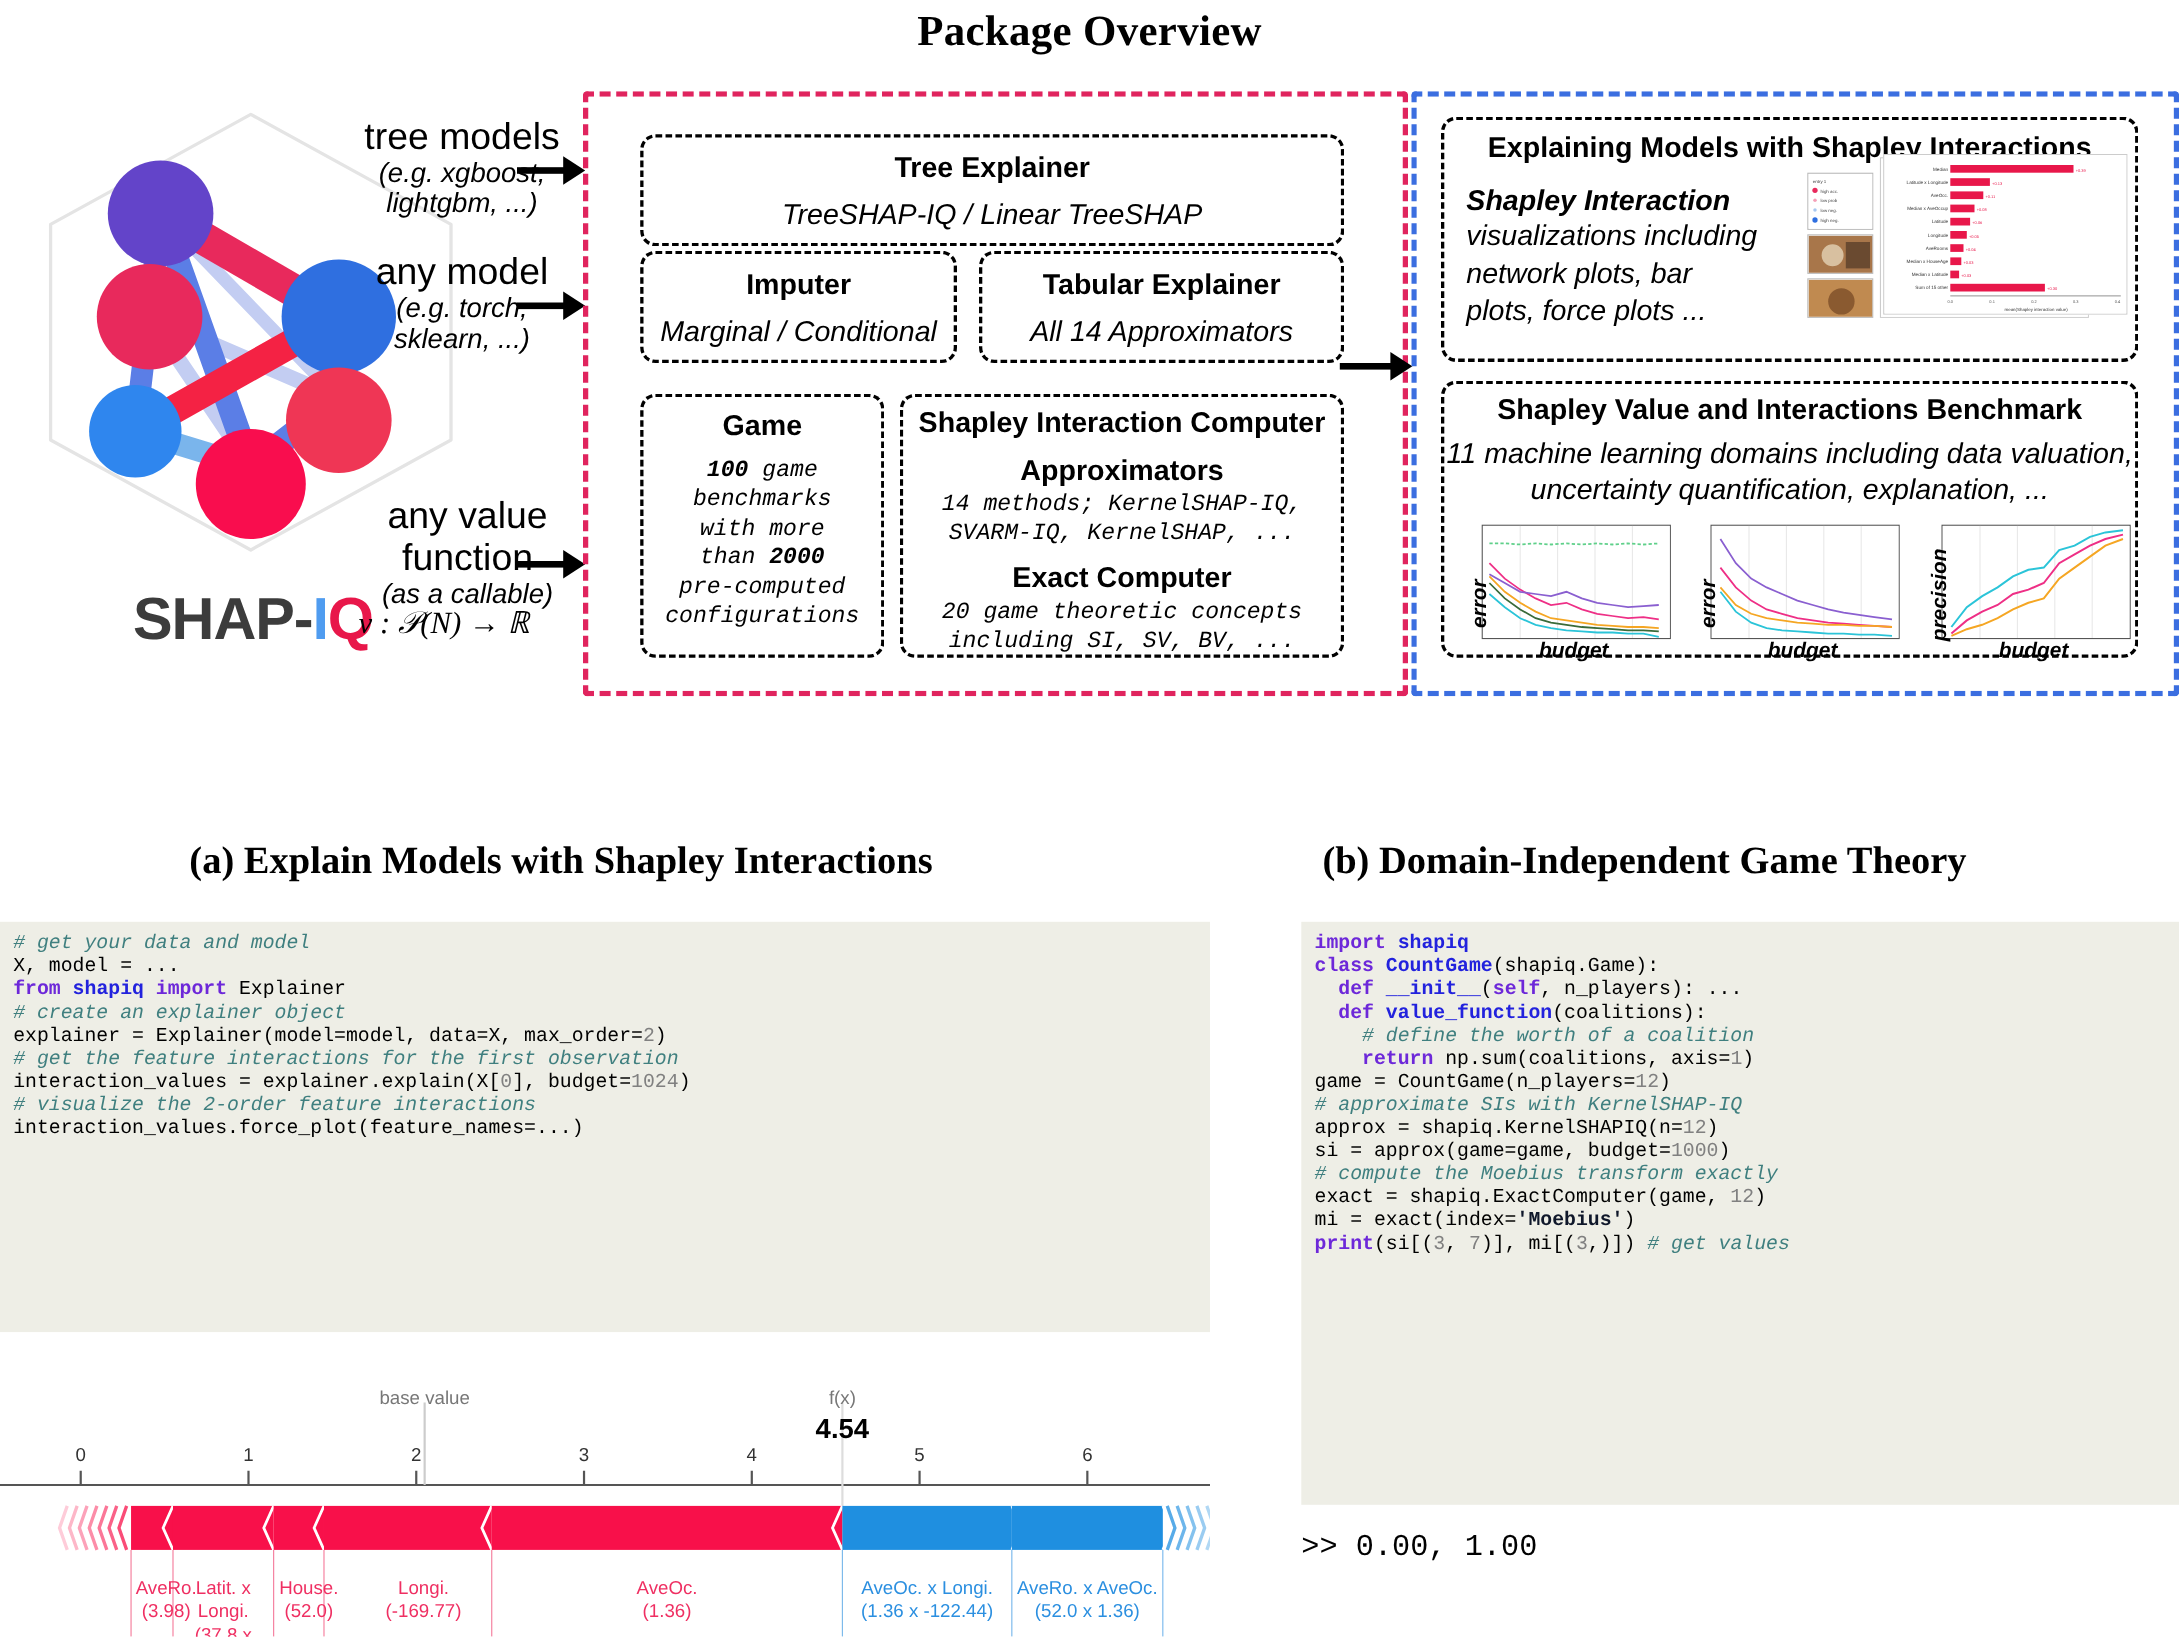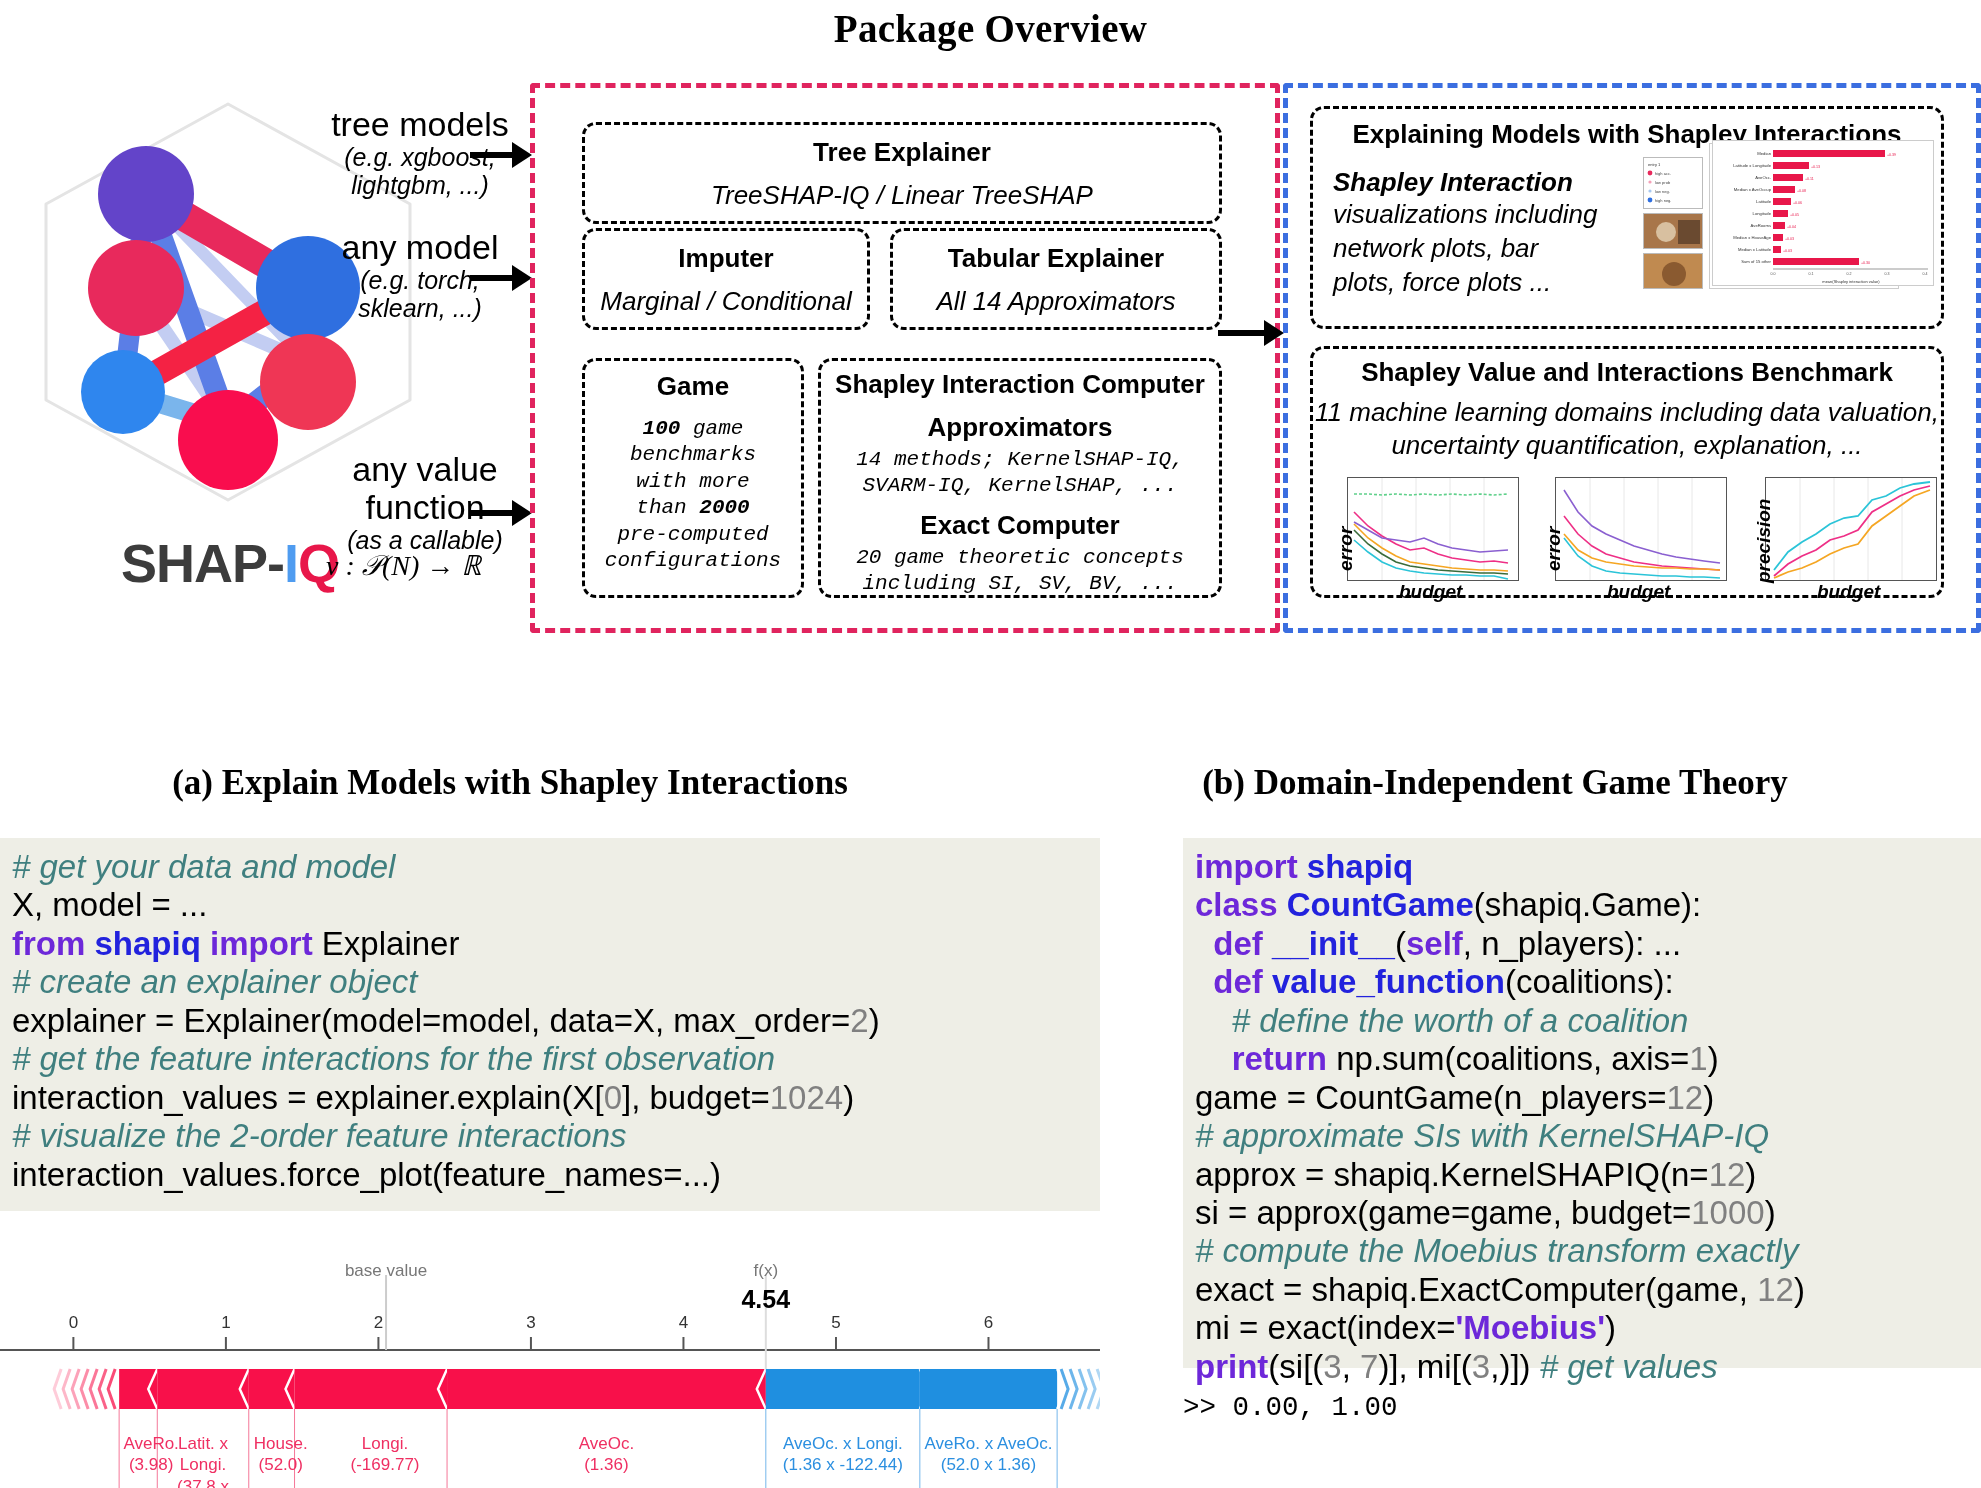--- a/index.html
+++ b/index.html
@@ -62,30 +62,30 @@
 
   
   .sect-head{
     position:absolute;font-family:"Liberation Serif",serif;font-weight:bold;font-size:35px;
     text-align:center;
   }
 
   
   .codeblock{
     position:absolute;background:#eeeee6;
-    font-family:Liberation Sans, sans-serif;
-    font-size:33px;line-height:1.165;
+    font-family:Liberation Mono, monospace;
+    font-size:18px;line-height:1.165;
     white-space:pre;
     padding:10px 12px;box-sizing:border-box;
   }
   .c-com{color:#3f7f7f;font-style:italic;}
   .c-kw{color:#6d28d9;font-weight:bold;}
   .c-mod{color:#2222dd;font-weight:bold;}
   .c-num{color:#808080;}
-  .c-str{color:#6d28d9;font-weight:bold;}
+  .c-str{color:#0f172a;font-weight:bold;}
   .c-fn{color:#2222dd;font-weight:bold;}
   .c-plain{color:#000;}
 
   #shell-out{
     position:absolute;font-family:"Liberation Mono",monospace;font-size:27.5px;color:#000;
     white-space:pre;
   }
 
   
   #forceplot{position:absolute;left:0px;top:1215px;width:1100px;height:273px;background:#fff;}

